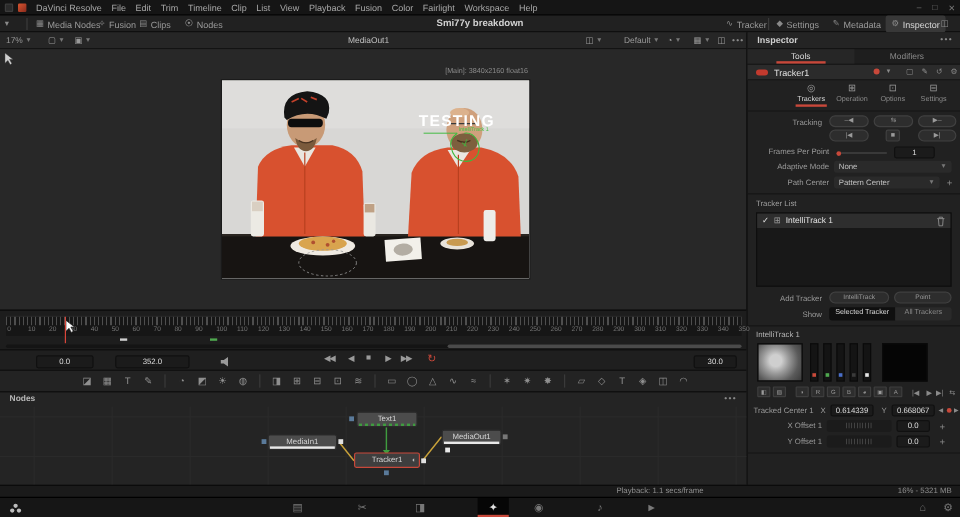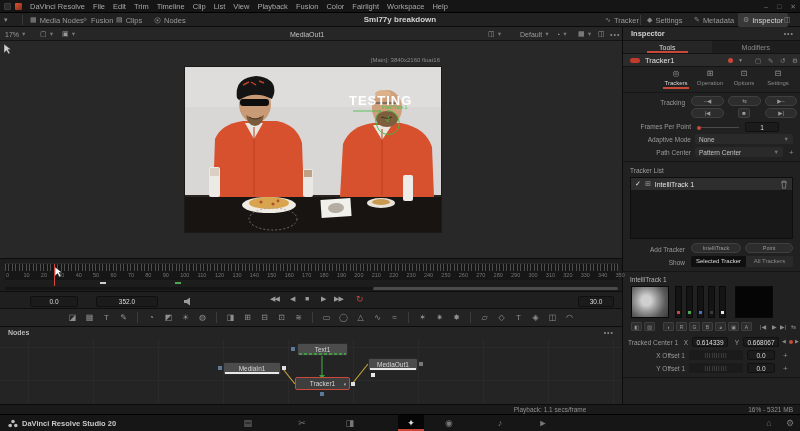--- a/index.html
+++ b/index.html
@@ -577,19 +577,18 @@
     <span class="abs" style="left:450px;width:200px;text-align:center;top:1px;">Playback: 1.1 secs/frame</span>
     <span class="abs" style="right:7px;top:1px;">16% - 5321 MB</span>
   </div>
 
   <div id="bottom-bar">
     <svg id="dv-logo" width="10" height="9">
       <circle cx="5" cy="2.5" r="1.8" fill="#bdbdbd"></circle>
         <circle cx="2.2" cy="6.5" r="1.8" fill="#bdbdbd"></circle>
         <circle cx="7.8" cy="6.5" r="1.8" fill="#bdbdbd"></circle>
     </svg>
-    <span id="app-label">DaVinci Resolve Studio 20</span>
     <span id="page-strip"><span class="page-icon" style="left: 235px;">▤</span><span class="page-icon" style="left: 289px;">✂</span><span class="page-icon" style="left: 337px;">◨</span><span class="page-icon active" style="left: 398px;">✦</span><span class="page-icon" style="left: 436px;">◉</span><span class="page-icon" style="left: 487px;">♪</span><span class="page-icon" style="left: 530px;">►</span></span>
     <span class="page-icon" style="left:756px;">⌂</span>
     <span class="page-icon" style="left:777px;">⚙</span>
   </div>
 
 </div>
 
 </body></html>

